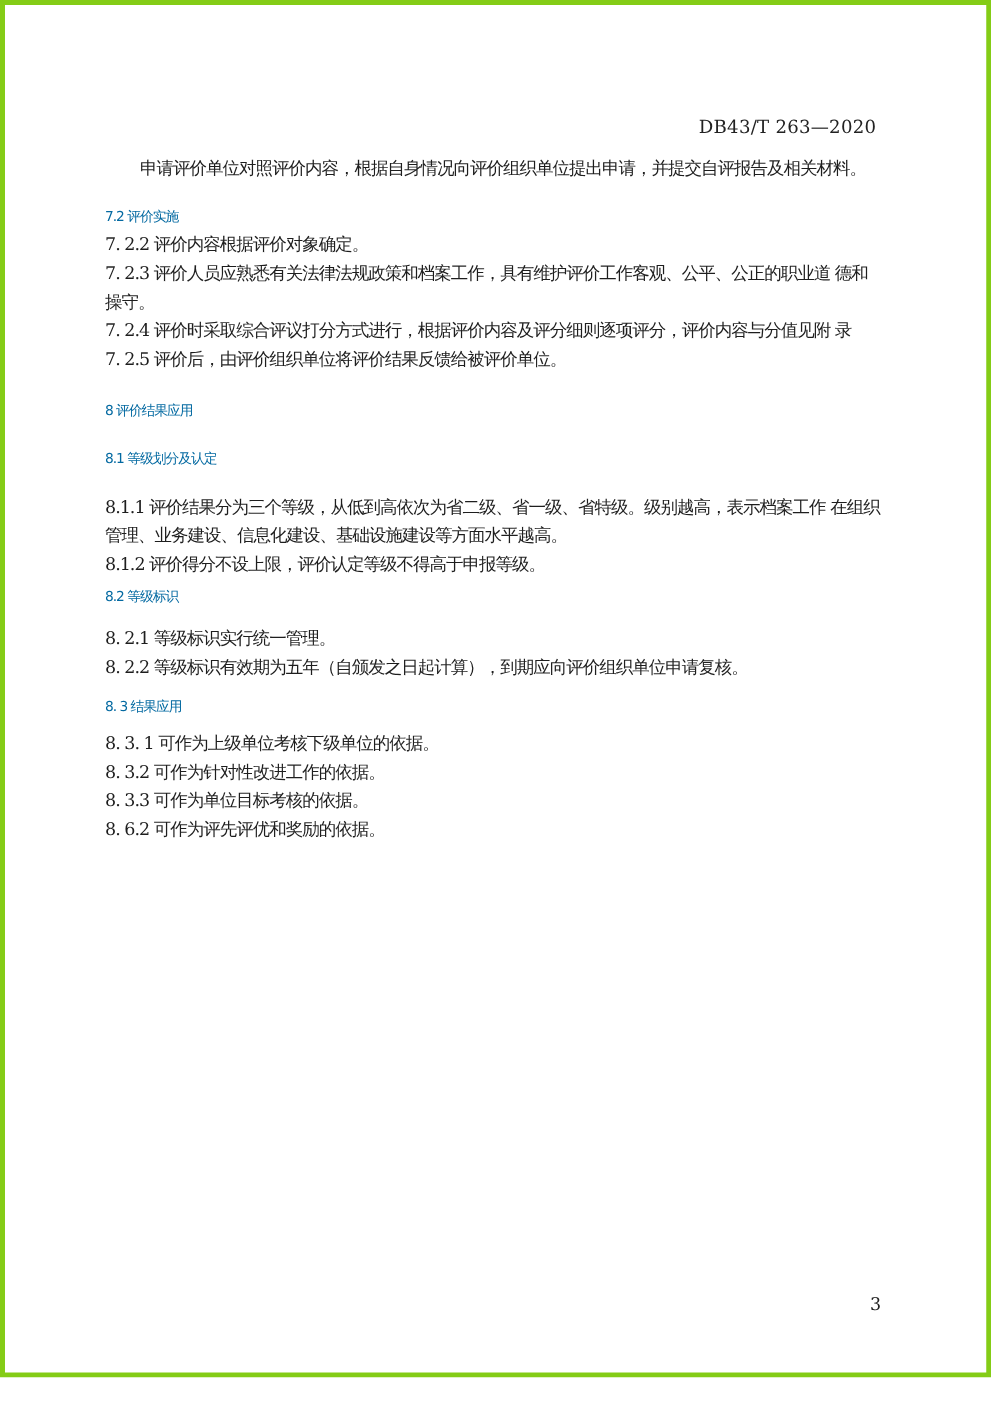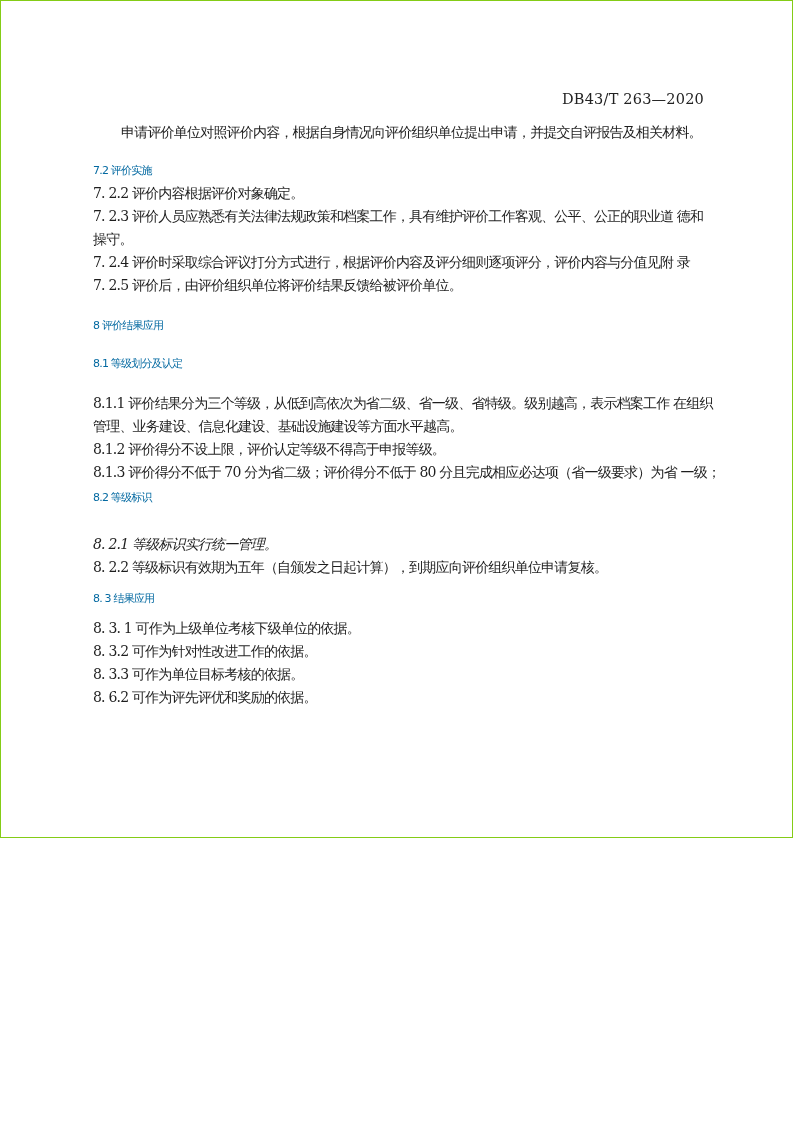--- a/index.html
+++ b/index.html
@@ -3,39 +3,39 @@
 <meta charset="utf-8">
 <style>
   html, body {
     margin: 0;
     padding: 0;
     background: #ffffff;
   }
   .page {
     position: relative;
     width: 793px;
-    height: 838px;
+    height: 1102px;
     background: #ffffff;
-    border: 1px solid #84cc16;
+    border: 4px solid #84cc16;
     box-sizing: border-box;
     font-family: "DejaVu Serif", "Liberation Serif", serif;
     color: #1e1e1e;
     overflow: hidden;
   }
   .doc-code {
     position: absolute;
     top: 90px;
     right: 88px;
     font-size: 14.5px;
     letter-spacing: 0.2px;
     color: #222222;
   }
   .content {
     position: absolute;
-    left: 92px;
+    left: 80px;
     top: 120px;
     width: 640px;
     font-size: 14px;
     line-height: 23px;
     letter-spacing: -0.8px;
   }
   .line {
     margin: 0;
     white-space: pre;
   }
@@ -47,21 +47,21 @@
     color: #0369a1;
     white-space: pre;
   }
   .indent-2 { padding-left: 28px; }
   .indent-cont { padding-left: 49px; }
   .mt-sec   { margin-top: 15px; }
   .mt-first { margin-top: 12px; }
   .mt-ch8   { margin-top: 17px; }
   .mt-811   { margin-top: 17px; }
   .mt-82    { margin-top: 2px; }
-  .mt-821   { margin-top: 24px; font-style: italic; }
+  .mt-821   { margin-top: 11px; }
   .mt-83    { margin-top: 8px; }
   .mt-831   { margin-top: 7px; }
   .page-number {
     position: absolute;
     top: 1032px;
     right: 84px;
     font-size: 14px;
     color: #222222;
   }
 </style>
@@ -84,21 +84,20 @@
     <p class="line">7. 2.4 评价时采取综合评议打分方式进行，根据评价内容及评分细则逐项评分，评价内容与分值见附 录</p>
     <p class="line">7. 2.5 评价后，由评价组织单位将评价结果反馈给被评价单位。</p>
 
     <h3 class="heading mt-ch8">8 评价结果应用</h3>
 
     <h3 class="heading mt-sec">8.1 等级划分及认定</h3>
 
     <p class="line mt-811">8.1.1 评价结果分为三个等级，从低到高依次为省二级、省一级、省特级。级别越高，表示档案工作 在组织</p>
     <p class="line">管理、业务建设、信息化建设、基础设施建设等方面水平越高。</p>
     <p class="line">8.1.2 评价得分不设上限，评价认定等级不得高于申报等级。</p>
-    <p class="line">8.1.3 评价得分不低于 70 分为省二级；评价得分不低于 80 分且完成相应必达项（省一级要求）为省 一级；</p>
 
     <h3 class="heading mt-82">8.2 等级标识</h3>
 
     <p class="line mt-821">8. 2.1 等级标识实行统一管理。</p>
     <p class="line">8. 2.2 等级标识有效期为五年（自颁发之日起计算），到期应向评价组织单位申请复核。</p>
 
     <h3 class="heading mt-83">8. 3 结果应用</h3>
 
     <p class="line mt-831">8. 3. 1 可作为上级单位考核下级单位的依据。</p>
     <p class="line">8. 3.2 可作为针对性改进工作的依据。</p>

